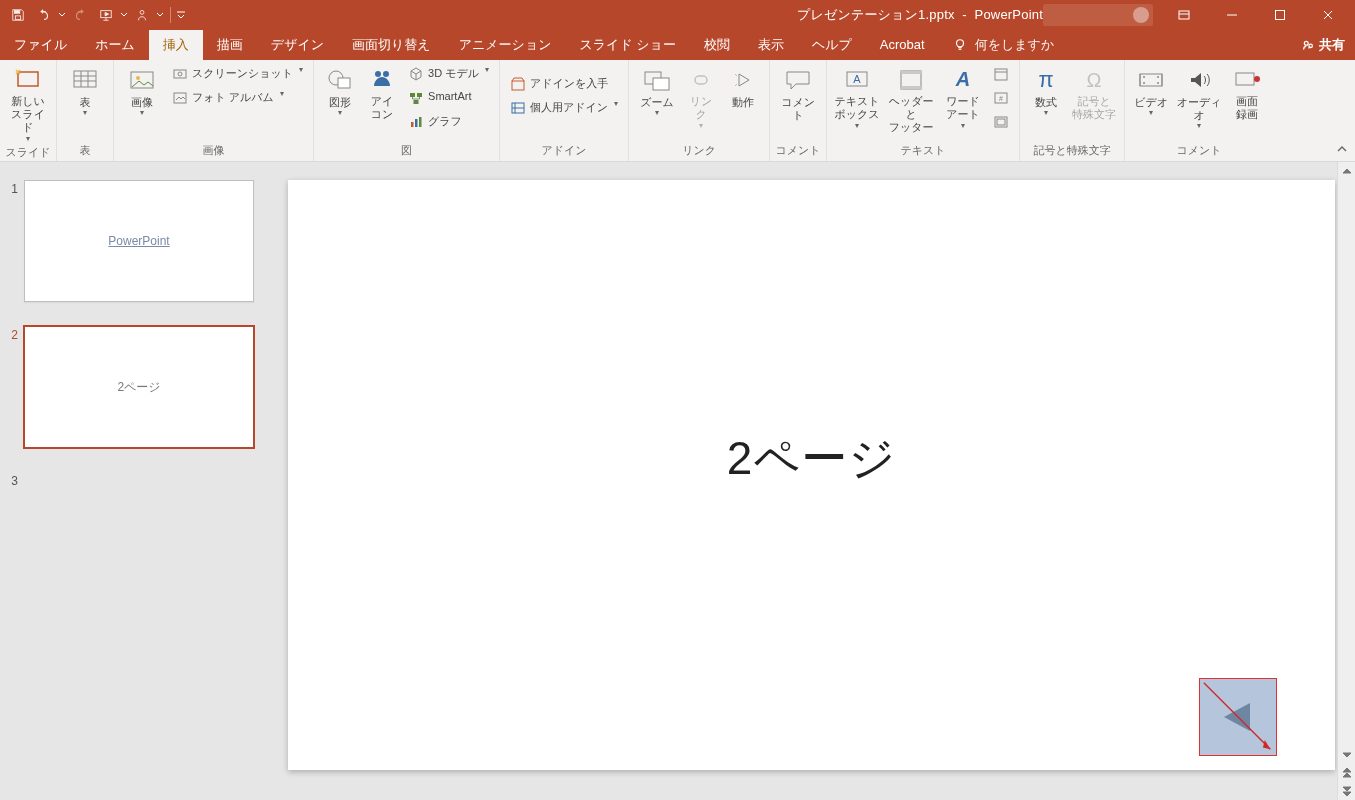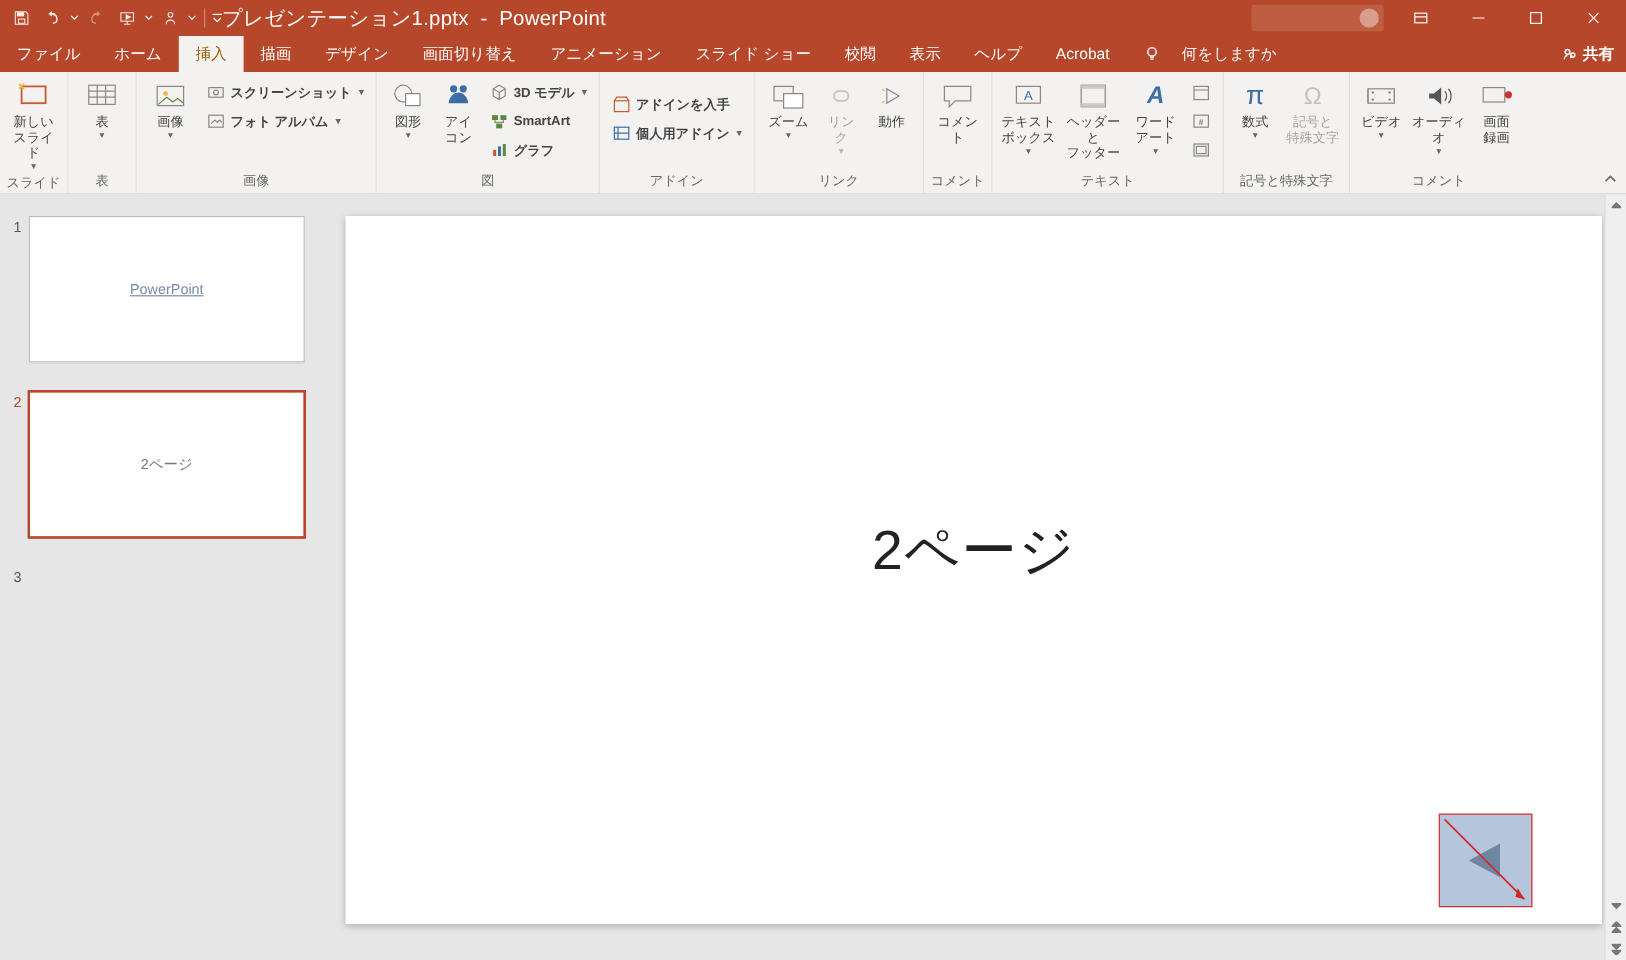--- a/index.html
+++ b/index.html
@@ -6,51 +6,51 @@
 body { background: #e6e6e6; width: 1355px; height: 800px; overflow: hidden; font-size: 12px; color: #444; }
 
 
 .titlebar { background: #b7472a; height: 30px; display: flex; align-items: center; color: #fff; }
 .qat { display: flex; align-items: center; gap: 2px; padding-left: 6px; }
 .qat-btn { width: 24px; height: 24px; display: flex; align-items: center; justify-content: center; cursor: pointer; opacity: .9; }
 .qat-btn svg { width: 14px; height: 14px; fill: #fff; stroke: #fff; }
 .qat-btn.dim svg { opacity: .45; }
 .qat-sep { width: 1px; height: 16px; background: rgba(255,255,255,.35); margin: 0 4px; }
 .qat-drop { width: 8px; height: 24px; display: flex; align-items: center; justify-content: center; }
-.title-center { flex: 1; text-align: left; font-size: 17px; letter-spacing: .2px; }
+.title-center { flex: 1; text-align: right; font-size: 13px; letter-spacing: .2px; }
 .title-right { display: flex; align-items: center; gap: 2px; padding-right: 4px; }
 .user-area { width: 110px; height: 22px; background: rgba(255,255,255,.12); border-radius: 2px; margin-right: 6px; display:flex; align-items:center; justify-content:flex-end; padding-right:4px;}
 .user-area .avatar{width:16px;height:16px;border-radius:50%;background:rgba(255,255,255,.4);}
 .win-btn { width: 46px; height: 30px; display: flex; align-items: center; justify-content: center; cursor: pointer; }
 .win-btn svg { width: 12px; height: 12px; stroke: #fff; fill: none; stroke-width: 1; }
 
 
 .tabs { background: #b7472a; height: 30px; display: flex; align-items: flex-end; color: #fff; position: relative; }
 .tab { padding: 0 14px; height: 30px; line-height: 30px; font-size: 13px; cursor: pointer; }
 .tab.active { background: #f3f2f1; color: #a16207; }
-.tell-me { display: flex; align-items: center; gap: 18px; margin-left: 14px; height: 30px; font-size: 13px; opacity: .95; }
+.tell-me { display: flex; align-items: center; gap: 8px; margin-left: 14px; height: 30px; font-size: 13px; opacity: .95; }
 .tell-me svg { width: 14px; height: 14px; fill: none; stroke: #fff; stroke-width: 1.4; }
 .share { position: absolute; right: 10px; top: 0; height: 30px; display: flex; align-items: center; gap: 4px; font-size: 13px; cursor: pointer; font-weight: bold; }
 .share svg { width: 14px; height: 14px; fill: none; stroke: #fff; stroke-width: 1.4; }
 
 
 .ribbon { background: #f3f2f1; height: 102px; border-bottom: 1px solid #d9d9d9; display: flex; position: relative; }
 .group { display: flex; flex-direction: column; height: 100%; border-right: 1px solid #e1e1e1; }
 .group-body { flex: 1; display: flex; align-items: flex-start; padding: 4px 6px 0; gap: 4px; }
 .group-label { text-align: center; font-size: 11px; color: #666; padding: 2px 0 3px; }
 
 .big-btn { display: flex; flex-direction: column; align-items: center; justify-content: flex-start; width: 44px; padding-top: 2px; cursor: pointer; }
 .big-btn .ic { width: 32px; height: 28px; display: flex; align-items: center; justify-content: center; }
 .big-btn .lbl { font-size: 11px; text-align: center; line-height: 13px; margin-top: 2px; color: #444; }
-.big-btn .lbl.two { white-space: pre-line; }
+.big-btn .lbl.two { white-space: pre-line; font-family: Liberation Mono, monospace; }
 .drop-caret { font-size: 8px; color: #666; line-height: 8px; }
 .big-btn.disabled { opacity: .45; cursor: default; }
 
 .small-row { display: flex; flex-direction: column; gap: 2px; padding-top: 2px; }
-.small-btn { display: flex; align-items: center; gap: 4px; height: 22px; padding: 0 4px; cursor: pointer; font-size: 11px; color: #444; font-weight: bold; }
+.small-btn { display: flex; gap: 4px; height: 22px; padding: 0 4px; cursor: pointer; font-size: 11px; color: #444; }
 .small-btn .ic { width: 16px; height: 16px; display: flex; align-items: center; justify-content: center; }
 .small-btn .drop-caret { margin-left: 2px; }
 
 .ribbon-collapse { position: absolute; right: 6px; bottom: 4px; width: 14px; height: 14px; display:flex; align-items:center; justify-content:center; cursor:pointer; }
 .ribbon-collapse svg { width: 10px; height: 10px; stroke:#666; fill:none; stroke-width:1.4;}
 
 
 .workspace { display: flex; height: calc(800px - 30px - 30px - 102px); }
 .thumb-pane { width: 264px; background: #e6e6e6; overflow-y: auto; padding: 18px 0 0 0; }
 .thumb-row { display: flex; padding: 0 10px 24px 8px; }

